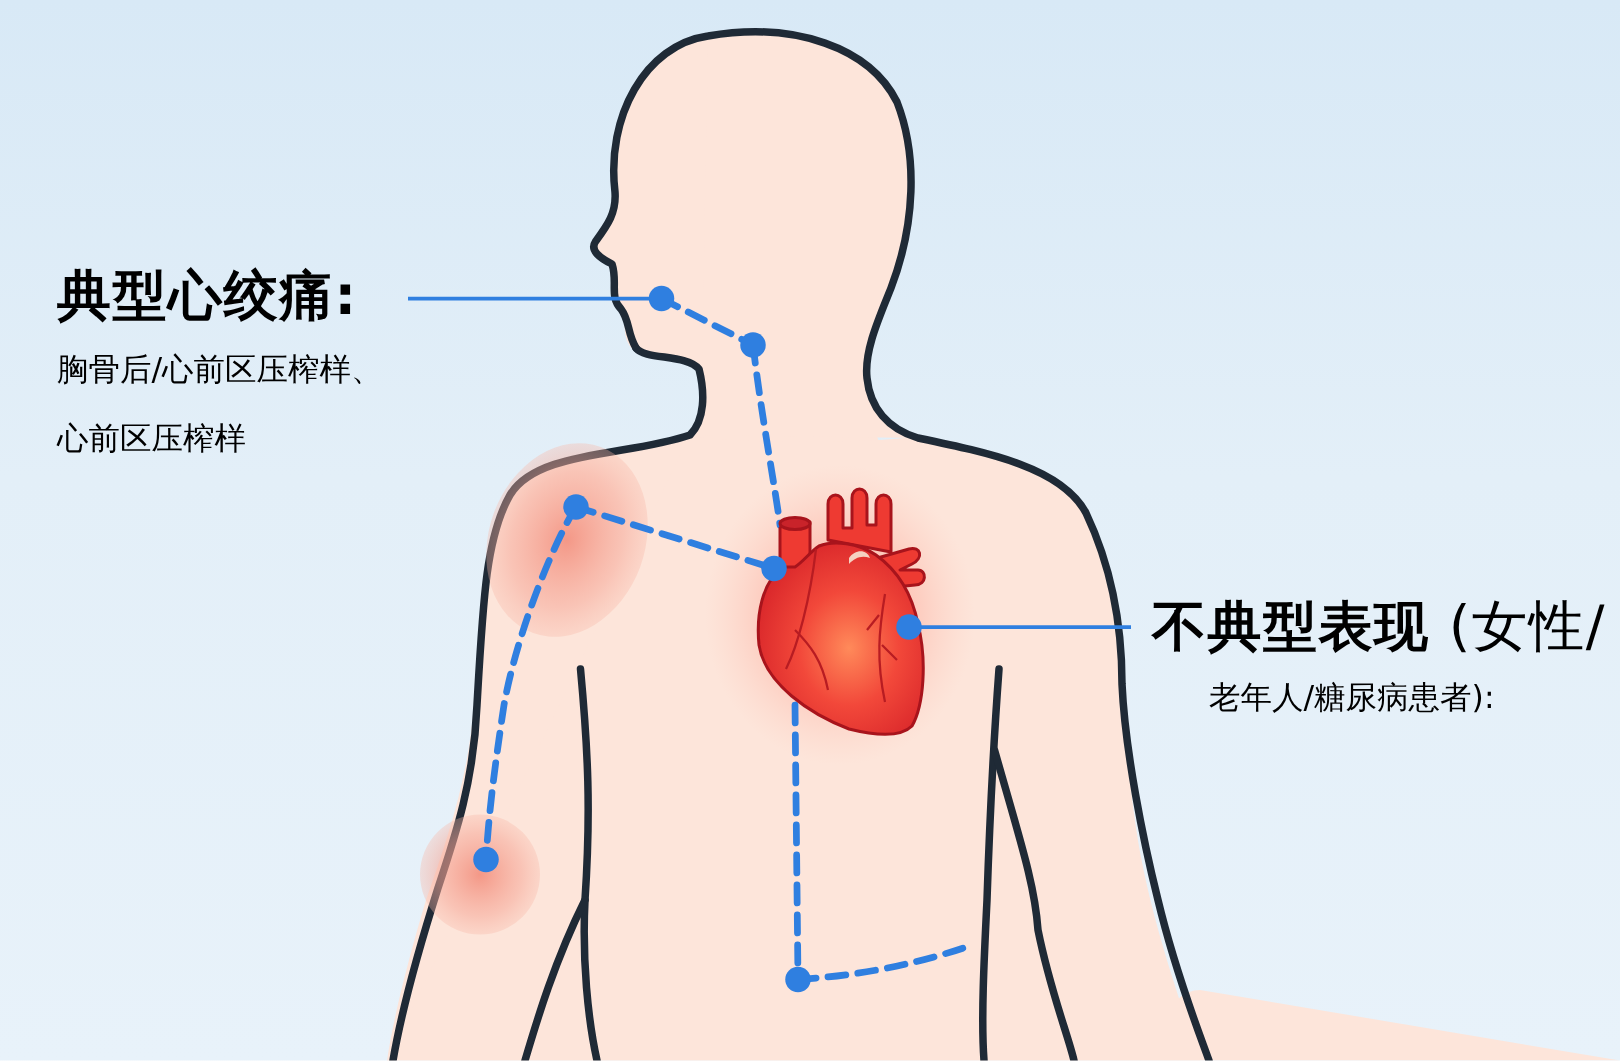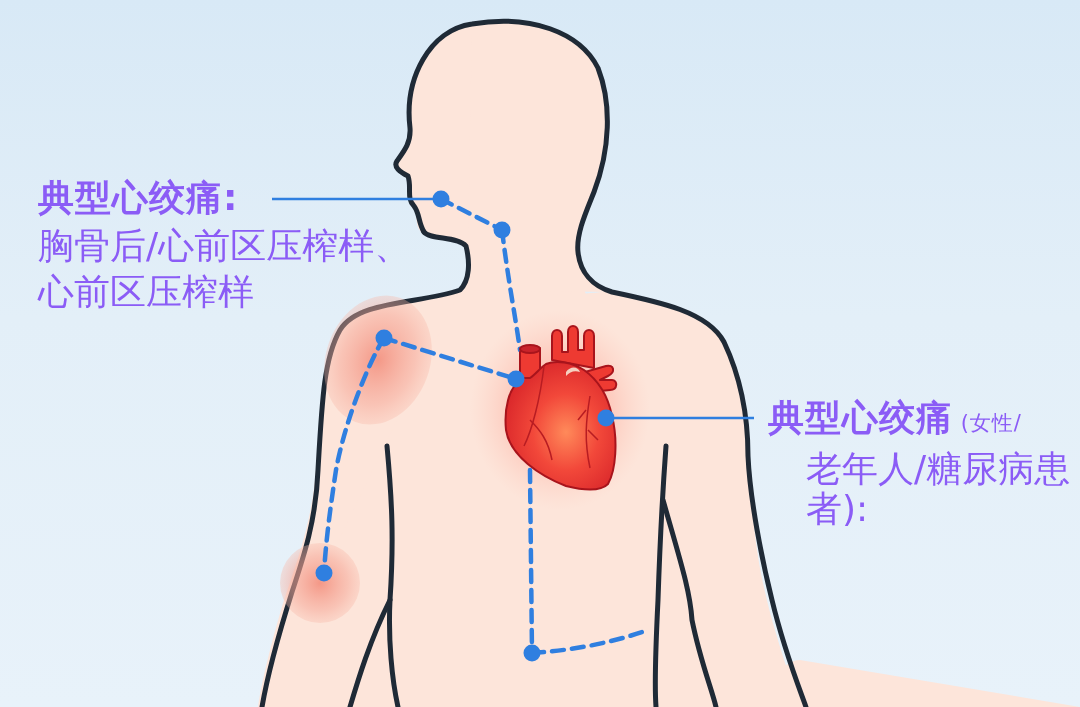--- a/index.html
+++ b/index.html
@@ -2,24 +2,24 @@
 <html><head>
 <meta charset="utf-8">
 <style>
   html, body { margin: 0; padding: 0; }
   body {
     width: 1080px; height: 707px; overflow: hidden; position: relative;
     background: linear-gradient(180deg, #d8e9f6 0%, #e3eff8 45%, #e8f2fa 100%);
     font-family: "DejaVu Sans", "Liberation Sans", sans-serif;
   }
   #figure { position: absolute; left: 0; top: 0; width: 1080px; height: 707px; }
-  .label { position: absolute; color: #8b5cf6; }
+  .label { position: absolute; color: #000000; }
   .title { font-weight: bold; font-size: 36px; line-height: 44px; letter-spacing: 1px; }
-  .sub { font-size: 36px; line-height: 40px; }
-  .title-sub { font-size: 21px; font-weight: normal; }
+  .sub { font-size: 21px; line-height: 40px; }
+  .title-sub { font-size: 37px; font-weight: normal; }
   #typical { left: 38px; top: 176px; }
   #typical .sub { margin-top: 6px; }
   #atypical { left: 768px; top: 396px; }
   #atypical .sub { margin-top: 4px; margin-left: 38px; }
 </style>
 </head>
 <body>
 
 <svg id="figure" viewBox="0 0 1080 707" xmlns="http://www.w3.org/2000/svg">
   <defs>
@@ -160,15 +160,15 @@
   </g>
 </svg>
 
 <div id="typical" class="label">
   <div class="title">典型心绞痛:</div>
   <div class="sub">胸骨后/心前区压榨样、</div>
   <div class="sub">心前区压榨样</div>
 </div>
 
 <div id="atypical" class="label">
-  <div class="title"><span>典型心绞痛</span><span class="title-sub"> (女性/</span></div>
+  <div class="title"><span>不典型表现</span><span class="title-sub"> (女性/</span></div>
   <div class="sub">老年人/糖尿病患者):</div>
 </div>
 
 </body></html>

